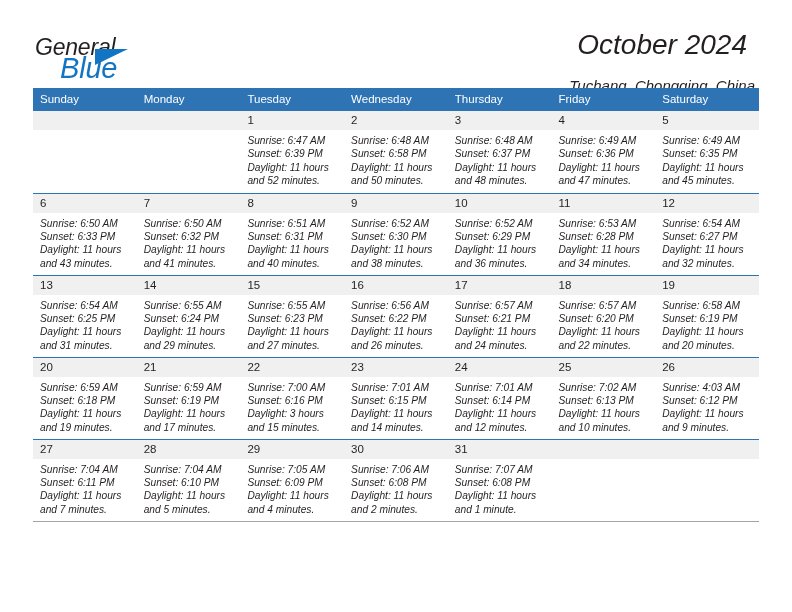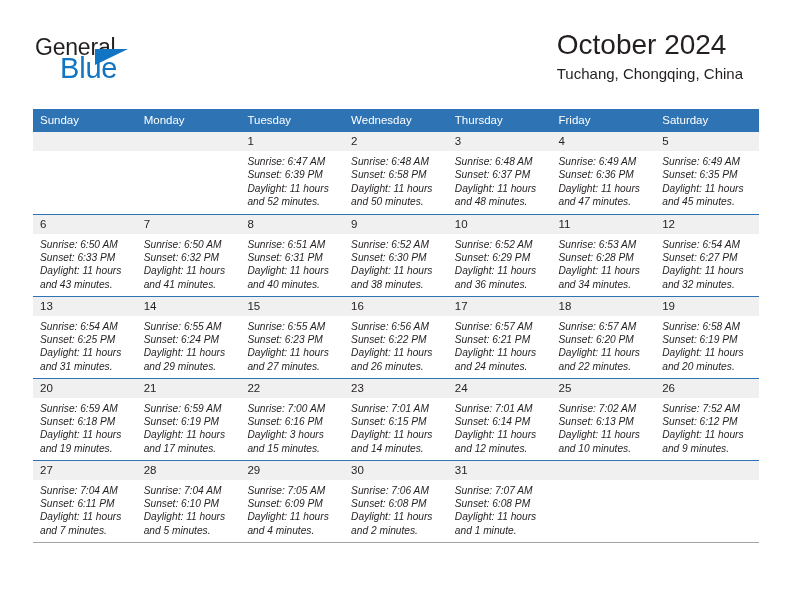--- a/index.html
+++ b/index.html
@@ -28,20 +28,21 @@
     top: 28px;
     right: 33px;
     height: 70px;
   }
   .brand {
     position: absolute;
     left: 0;
     top: 6px;
     width: 180px;
     height: 58px;
+    font-style: italic;
   }
   .brand-general {
     position: absolute;
     left: 2px;
     top: 0px;
     font-size: 23px;
     letter-spacing: -0.2px;
     color: #231f20;
     line-height: 26px;
     white-space: nowrap;
@@ -62,45 +63,46 @@
     top: 15px;
     width: 0;
     height: 0;
     border-left: 33px solid #1275c4;
     border-bottom: 16px solid transparent;
     border-top: 0 solid transparent;
   }
 
   .title-block {
     position: absolute;
-    right: 16px;
+    right: 4px;
     top: 0;
-    text-align: left;
+    text-align: center;
+    font-style: italic;
   }
   .cal-title {
     font-size: 28px;
     font-weight: normal;
     color: #231f20;
     line-height: 34px;
     white-space: nowrap;
   }
   .cal-subtitle {
-    margin-top: 2px;
+    margin-top: 14px;
     font-size: 15px;
     font-weight: normal;
     color: #231f20;
     line-height: 19px;
     white-space: nowrap;
   }
 
   
   .calendar {
     position: absolute;
     left: 33px;
-    top: 109px;
+    top: 88px;
     width: 726px;
     border-collapse: collapse;
     table-layout: fixed;
   }
   .calendar th {
     background: #2e73b4;
     color: #ffffff;
     font-size: 11.5px;
     font-weight: normal;
     text-align: left;
@@ -390,21 +392,21 @@
             <div class="daynum">25</div>
             <div class="info">
               <div>Sunrise: 7:02 AM</div>
               <div>Sunset: 6:13 PM</div>
               <div class="daylight-line">Daylight: 11 hours and 10 minutes.</div>
             </div>
           </td>
           <td>
             <div class="daynum">26</div>
             <div class="info">
-              <div>Sunrise: 7:52 AM</div>
+              <div>Sunrise: 4:03 AM</div>
               <div>Sunset: 6:12 PM</div>
               <div class="daylight-line">Daylight: 11 hours and 9 minutes.</div>
             </div>
           </td>
         </tr>
         <tr>
           <td>
             <div class="daynum">27</div>
             <div class="info">
               <div>Sunrise: 7:04 AM</div>

